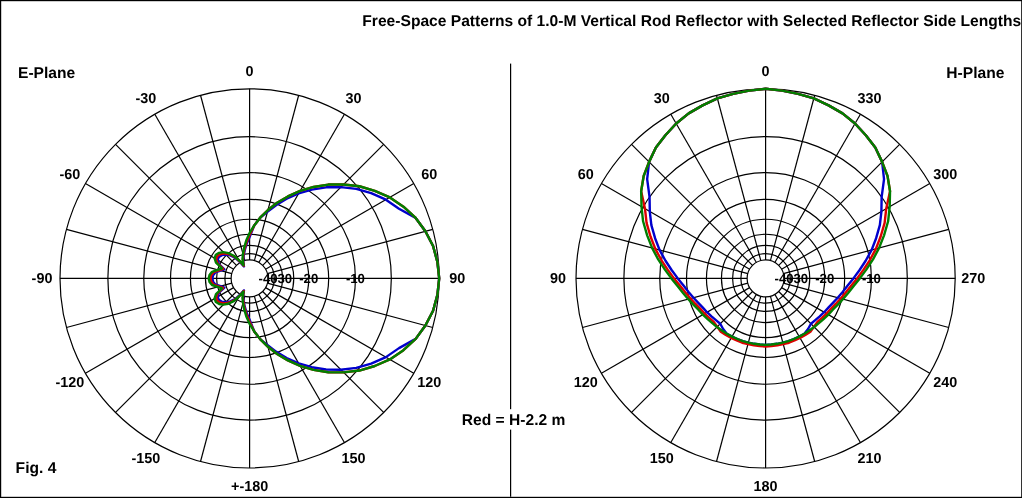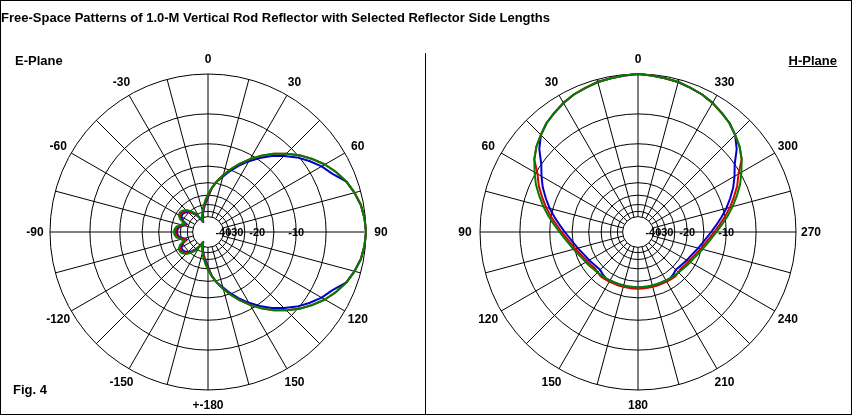--- a/index.html
+++ b/index.html
@@ -1,23 +1,23 @@
 <!DOCTYPE html>
 <html><head>
 <meta charset="utf-8">
 <style>
   html,body{margin:0;padding:0;background:#fff;}
   .page{position:relative;width:852px;height:415px;box-sizing:border-box;
         border:1px solid #000;background:#fff;overflow:hidden;
         font-family:"Liberation Sans",sans-serif;color:#000;}
-  .title{position:absolute;top:9px;left:0;width:100%;text-align:left;
+  .title{position:absolute;top:9px;left:0;width:100%;text-align:right;
          font-size:13px;font-weight:bold;}
   .plane-label{position:absolute;top:52px;font-size:13px;font-weight:bold;}
   .plane-label.left{left:14px;}
-  .plane-label.right{right:14px;text-decoration:underline;}
+  .plane-label.right{right:14px;}
   .fig-label{position:absolute;left:12px;top:381px;font-size:13px;font-weight:bold;text-align:right;}
   .legend{position:absolute;left:352px;top:340px;width:150px;text-align:center;
           background:#fff;font-size:13px;font-weight:bold;line-height:17px;}
   .divider{position:absolute;left:424px;top:52px;width:1px;height:363px;background:#000;}
   svg#charts-svg{position:absolute;left:0;top:0;}
   .anglbl{font:bold 12px "Liberation Sans",sans-serif;fill:#000;}
   .radlbl{font:bold 11px "Liberation Sans",sans-serif;fill:#000;}
 </style>
 </head>
 <body>
@@ -131,15 +131,16 @@
         <text x="725.2" y="235" text-anchor="middle" class="radlbl">-10</text>
         <path d="M637.0 73.0L650.7 74.5L664.1 77.2L677.2 81.0L689.5 86.8L701.1 93.5L711.5 101.9L720.5 111.7L728.4 122.0L734.1 133.9L735.7 148.2L733.7 163.3L733.5 175.3L732.2 186.6L729.1 197.5L725.3 207.4L720.4 216.3L715.2 224.2L710.2 231.0L705.4 237.0L701.2 242.3L697.1 247.1L693.1 251.4L689.3 255.4L685.8 259.2L682.1 262.6L678.4 265.8L674.8 268.8L672.4 273.2L669.3 277.1L665.0 279.5L660.5 281.5L656.0 283.3L651.3 284.5L646.6 285.5L641.8 286.1L637.0 286.4L632.2 286.1L627.4 285.5L622.7 284.5L618.0 283.3L613.5 281.5L609.0 279.5L604.7 277.1L601.6 273.2L599.2 268.8L595.6 265.8L591.9 262.6L588.2 259.2L584.7 255.4L580.9 251.4L576.9 247.1L572.8 242.3L568.6 237.0L563.8 231.0L558.8 224.2L553.6 216.3L548.7 207.4L544.9 197.5L541.8 186.6L540.5 175.3L540.3 163.3L538.3 148.2L539.9 133.9L545.6 122.0L553.5 111.7L562.5 101.9L572.9 93.5L584.5 86.8L596.8 81.0L609.9 77.2L623.3 74.5Z" fill="none" stroke="#0000cc" stroke-width="2" stroke-linejoin="round"></path>
         <path d="M637.0 73.0L650.7 74.5L664.1 77.2L677.2 81.0L689.5 86.8L701.1 93.5L711.5 101.9L720.5 111.7L728.4 122.0L734.1 133.9L738.6 145.7L740.7 158.4L737.5 173.0L736.2 184.7L732.9 196.1L728.9 206.4L723.9 215.7L718.5 223.9L713.3 231.0L708.3 237.2L703.8 242.8L699.6 247.8L695.4 252.3L691.4 256.4L687.8 260.3L684.0 263.9L680.2 267.2L677.3 271.3L674.3 275.4L670.1 278.2L665.7 280.6L661.1 282.7L656.5 284.6L651.7 285.7L646.8 286.8L641.9 287.4L637.0 287.7L632.1 287.4L627.2 286.8L622.3 285.7L617.5 284.6L612.9 282.7L608.3 280.6L603.9 278.2L599.7 275.4L596.7 271.3L593.8 267.2L590.0 263.9L586.2 260.3L582.6 256.4L578.6 252.3L574.4 247.8L570.2 242.8L565.7 237.2L560.7 231.0L555.5 223.9L550.1 215.7L545.1 206.4L541.1 196.1L537.8 184.7L536.5 173.0L533.3 158.4L535.4 145.7L539.9 133.9L545.6 122.0L553.5 111.7L562.5 101.9L572.9 93.5L584.5 86.8L596.8 81.0L609.9 77.2L623.3 74.5Z" fill="none" stroke="#dd0000" stroke-width="2" stroke-linejoin="round"></path>
         <path d="M637.0 73.0L650.7 74.5L664.1 77.2L677.2 81.0L689.5 86.8L701.1 93.5L711.5 101.9L720.5 111.7L728.4 122.0L734.1 133.9L738.6 145.7L740.7 158.4L740.4 171.3L739.1 183.4L735.7 195.1L731.6 205.6L726.5 215.2L720.9 223.7L715.5 231.0L710.4 237.4L705.8 243.1L701.4 248.3L697.2 252.9L693.0 257.1L689.3 261.2L685.3 264.9L681.4 268.3L677.5 271.5L673.4 274.4L669.3 277.1L665.0 279.5L660.5 281.5L656.0 283.3L651.3 284.5L646.6 285.5L641.8 286.1L637.0 286.4L632.2 286.1L627.4 285.5L622.7 284.5L618.0 283.3L613.5 281.5L609.0 279.5L604.7 277.1L600.6 274.4L596.5 271.5L592.6 268.3L588.7 264.9L584.7 261.2L581.0 257.1L576.8 252.9L572.6 248.3L568.2 243.1L563.6 237.4L558.5 231.0L553.1 223.7L547.5 215.2L542.4 205.6L538.3 195.1L534.9 183.4L533.6 171.3L533.3 158.4L535.4 145.7L539.9 133.9L545.6 122.0L553.5 111.7L562.5 101.9L572.9 93.5L584.5 86.8L596.8 81.0L609.9 77.2L623.3 74.5Z" fill="none" stroke="#008000" stroke-width="2" stroke-linejoin="round"></path>
       </g>
     </svg>
   <div class="title">Free-Space Patterns of 1.0-M Vertical Rod Reflector with Selected Reflector Side Lengths</div>
   <div class="plane-label left">E-Plane</div>
   <div class="plane-label right">H-Plane</div>
   <div class="legend">
+    <div>Red = H-2.2 m</div>
   </div>
   <div class="fig-label">Fig. 4</div>
 </div>
 
 </body></html>

